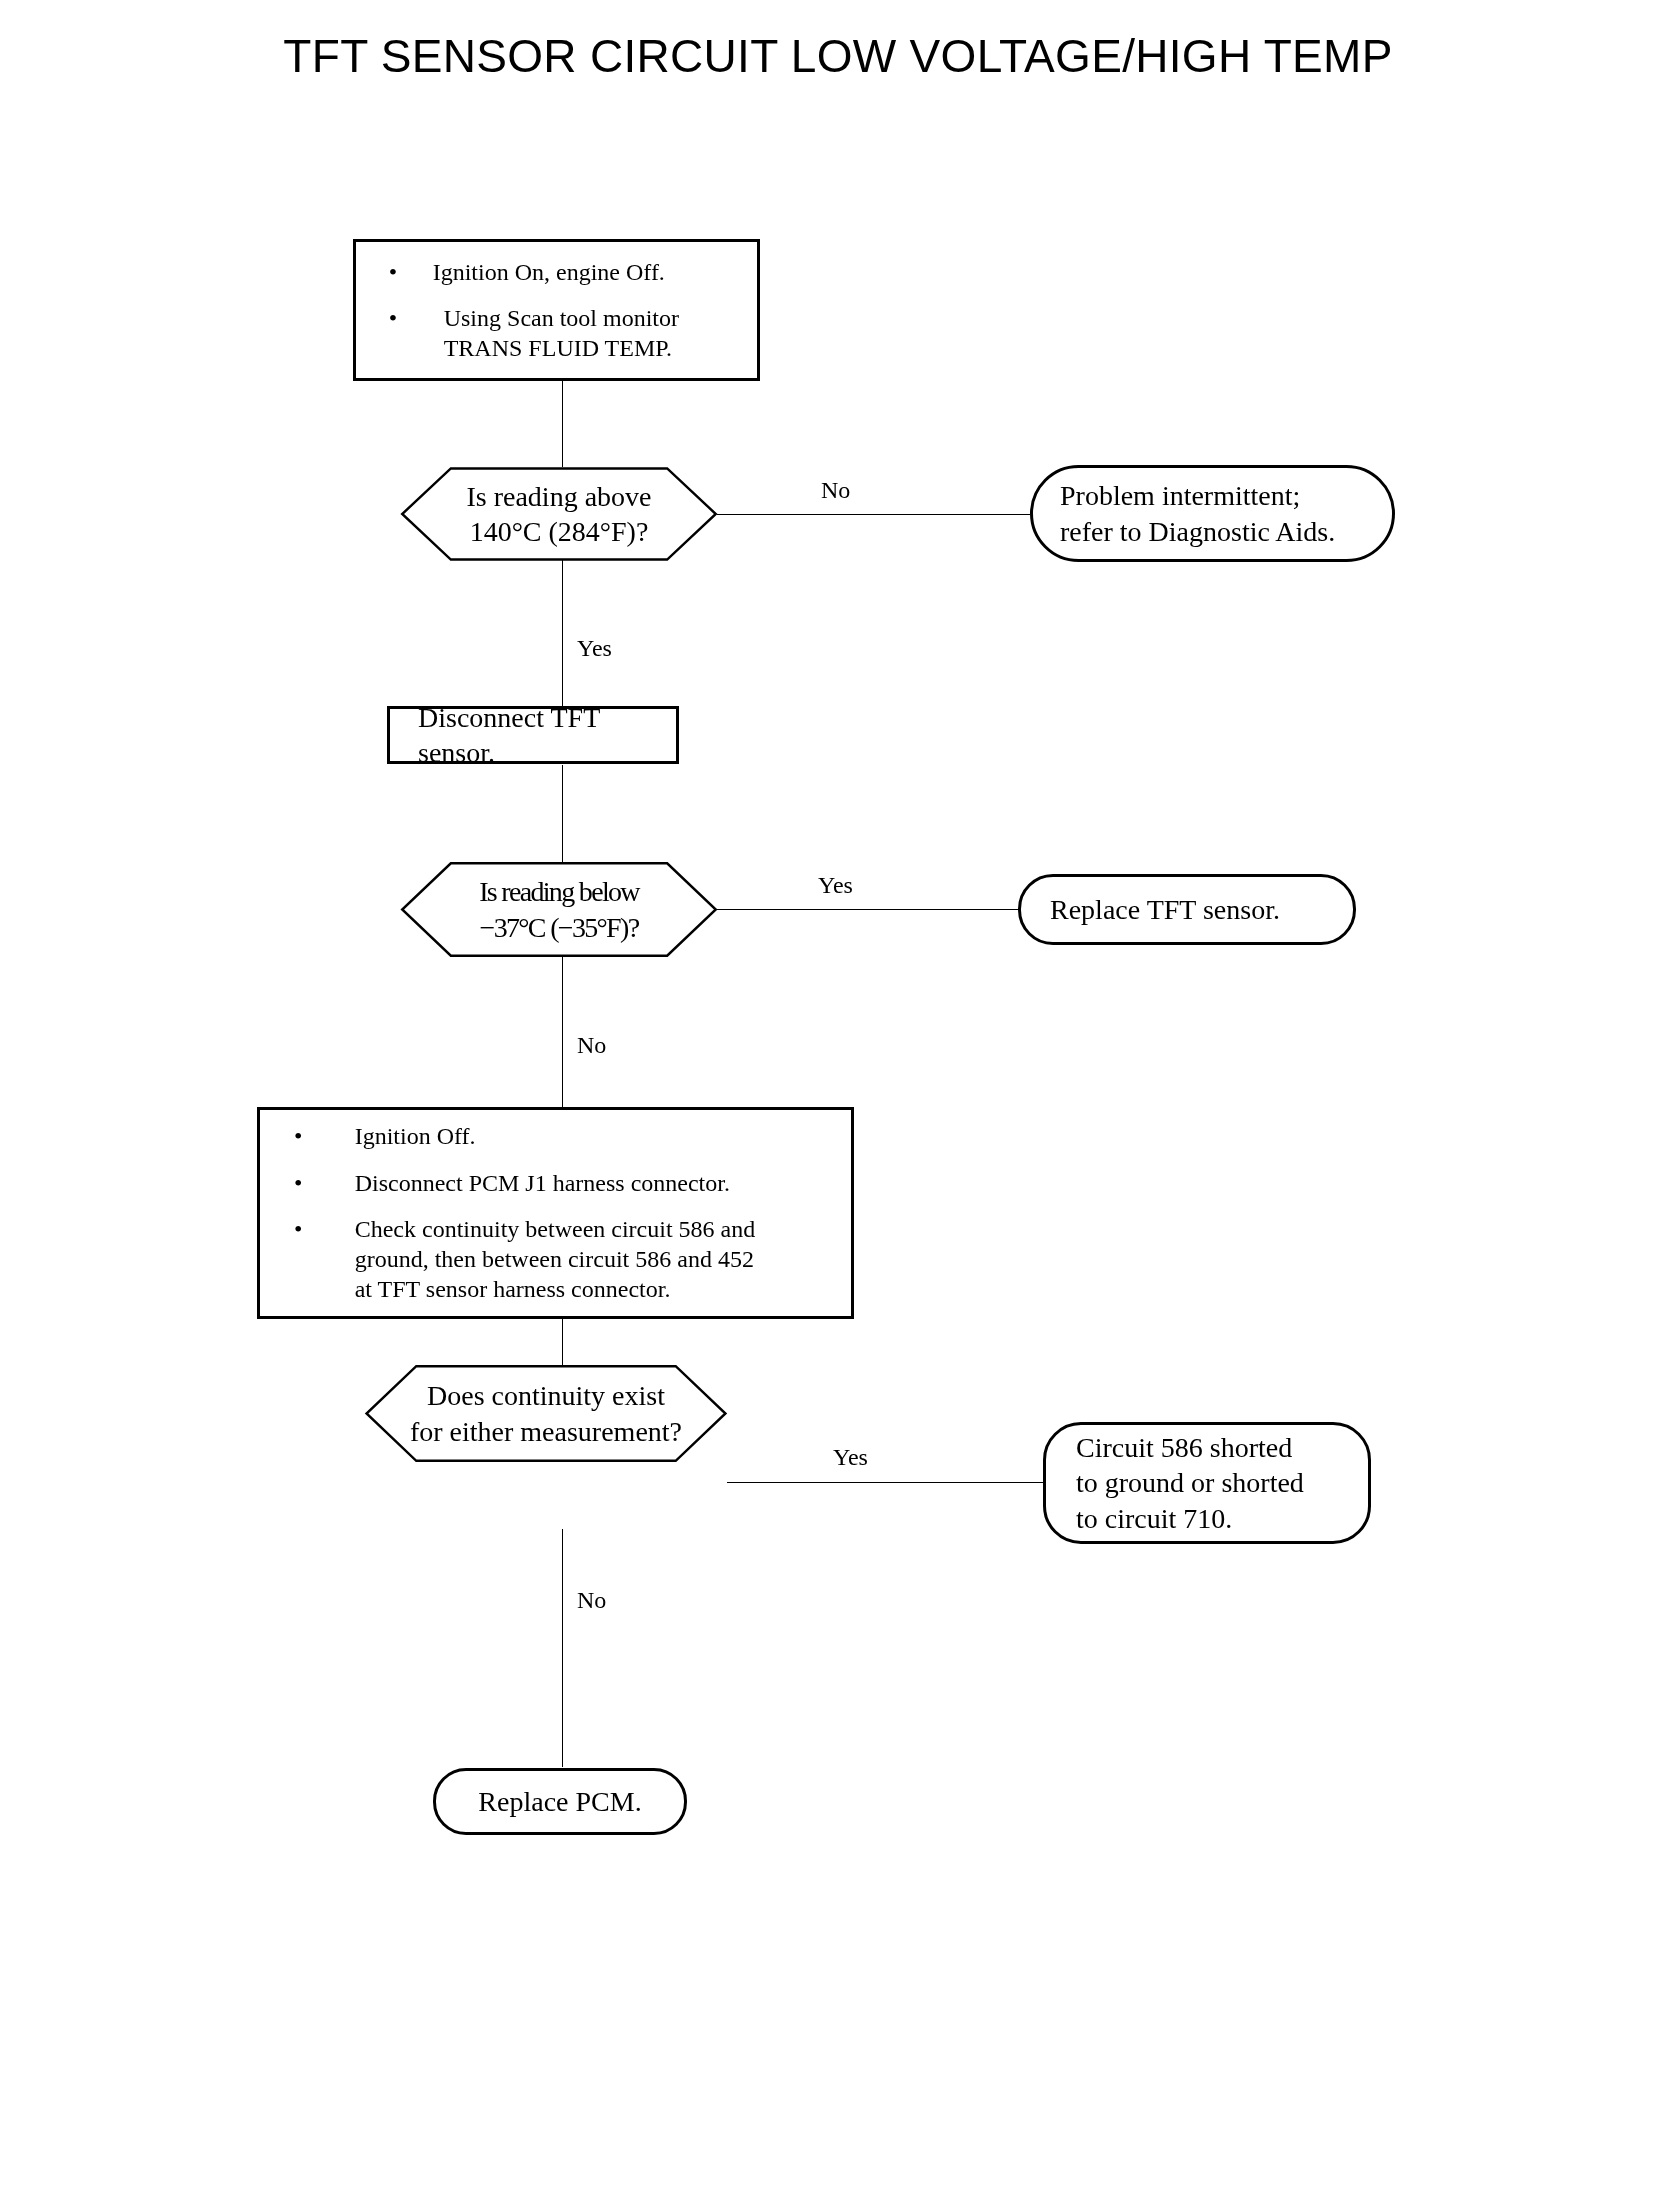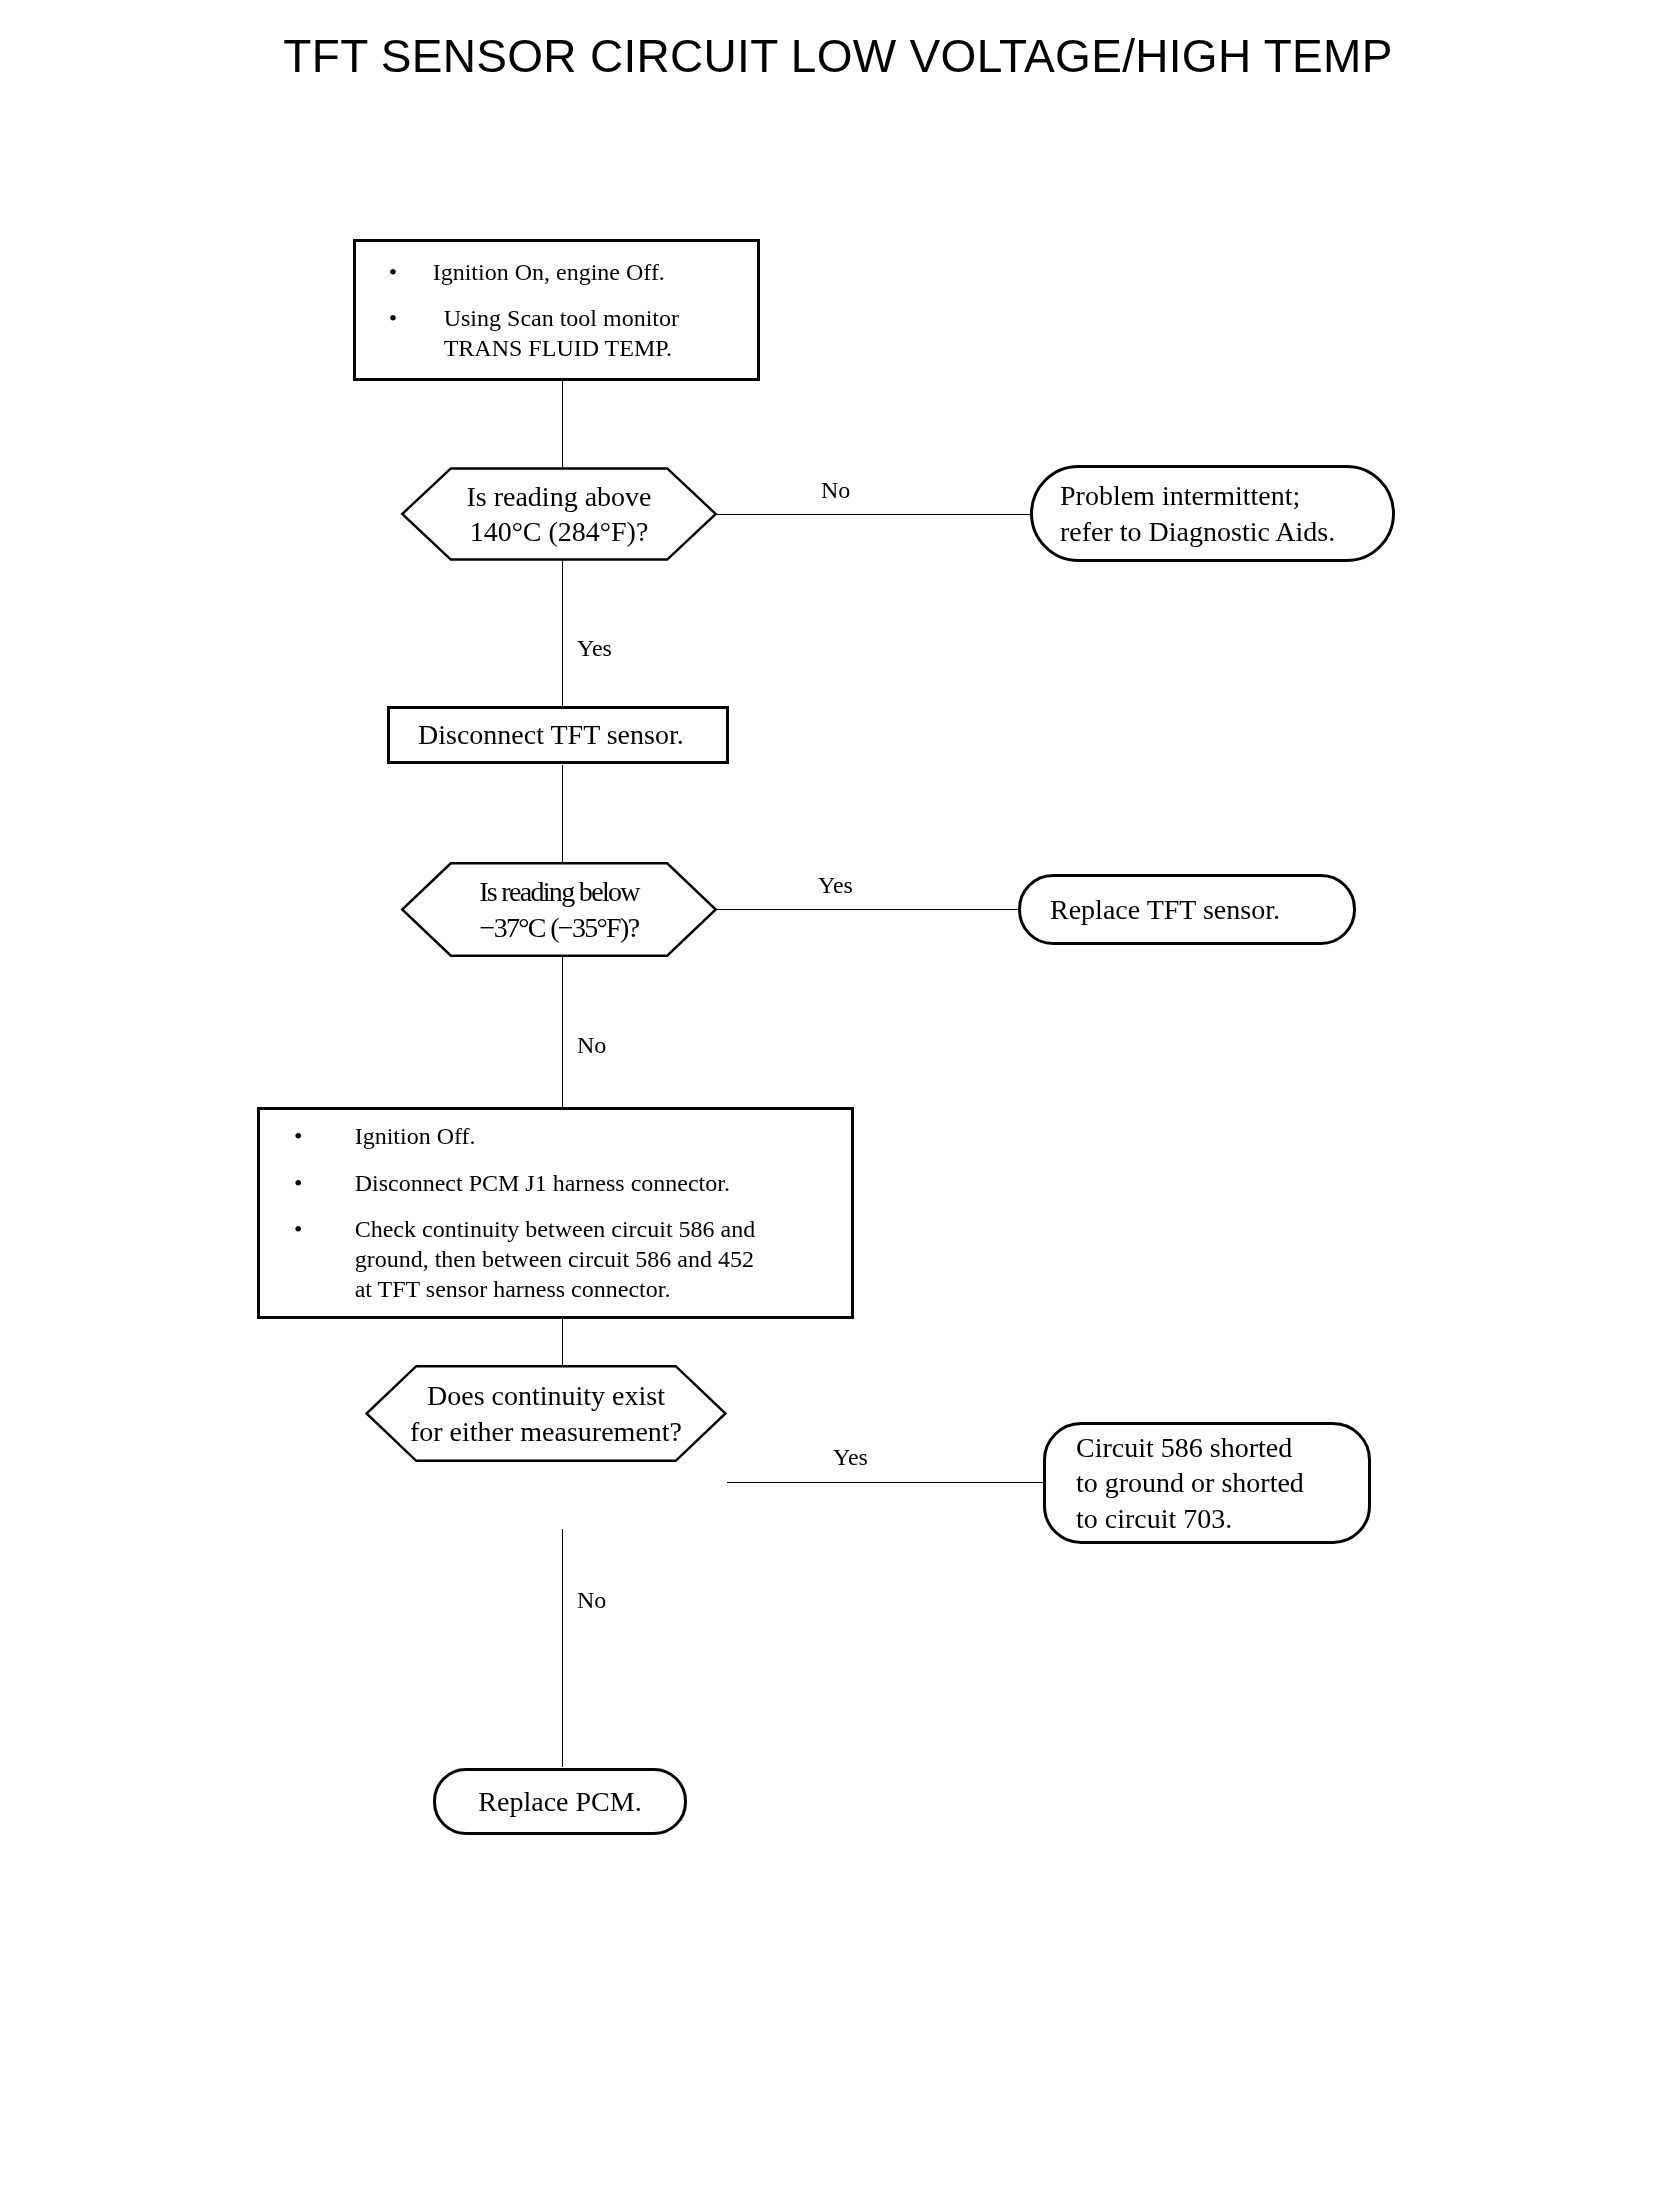--- a/index.html
+++ b/index.html
@@ -185,21 +185,21 @@
     </div>
   </div>
 
   <div class="node terminator" style="left:1030px; top:465px; width:365px; height:97px; border-radius:49px; padding:0 27px;">
     <div class="inner">
       <div class="node-text">Problem intermittent;
 refer to Diagnostic Aids.</div>
     </div>
   </div>
 
-  <div class="node process" style="left:387px; top:706px; width:342px; height:58px;">
+  <div class="node process" style="left:387px; top:706px; width:292px; height:58px;">
     <div class="inner" style="padding:0 28px; justify-content:center;">
       <div class="node-text">Disconnect TFT sensor.</div>
     </div>
   </div>
 
   <div class="node decision" style="left:401px; top:862px; width:316px; height:95px;">
     <svg width="316" height="95" viewBox="0 0 520 156" aria-hidden="true">
       <polygon points="82,2 438,2 518,78 438,154 82,154 2,78" fill="#ffffff" stroke="#000000" stroke-width="4"></polygon>
     </svg>
     <div class="inner">
@@ -242,21 +242,21 @@
     <div class="inner">
       <div class="node-text" style="text-align:center;">Does continuity exist
 for either measurement?</div>
     </div>
   </div>
 
   <div class="node terminator" style="left:1043px; top:1422px; width:328px; height:122px; border-radius:38px; padding:0 30px;">
     <div class="inner">
       <div class="node-text">Circuit 586 shorted
 to ground or shorted
-to circuit 703.</div>
+to circuit 710.</div>
     </div>
   </div>
 
   <div class="node terminator" style="left:433px; top:1768px; width:254px; height:67px; border-radius:33px; padding:10px 28px; justify-content:center;">
     <div class="inner" style="text-align:center;">
       <div class="node-text">Replace PCM.</div>
     </div>
   </div>
 
   <div class="edge-label" style="left:821px; top:478px;">No</div>

